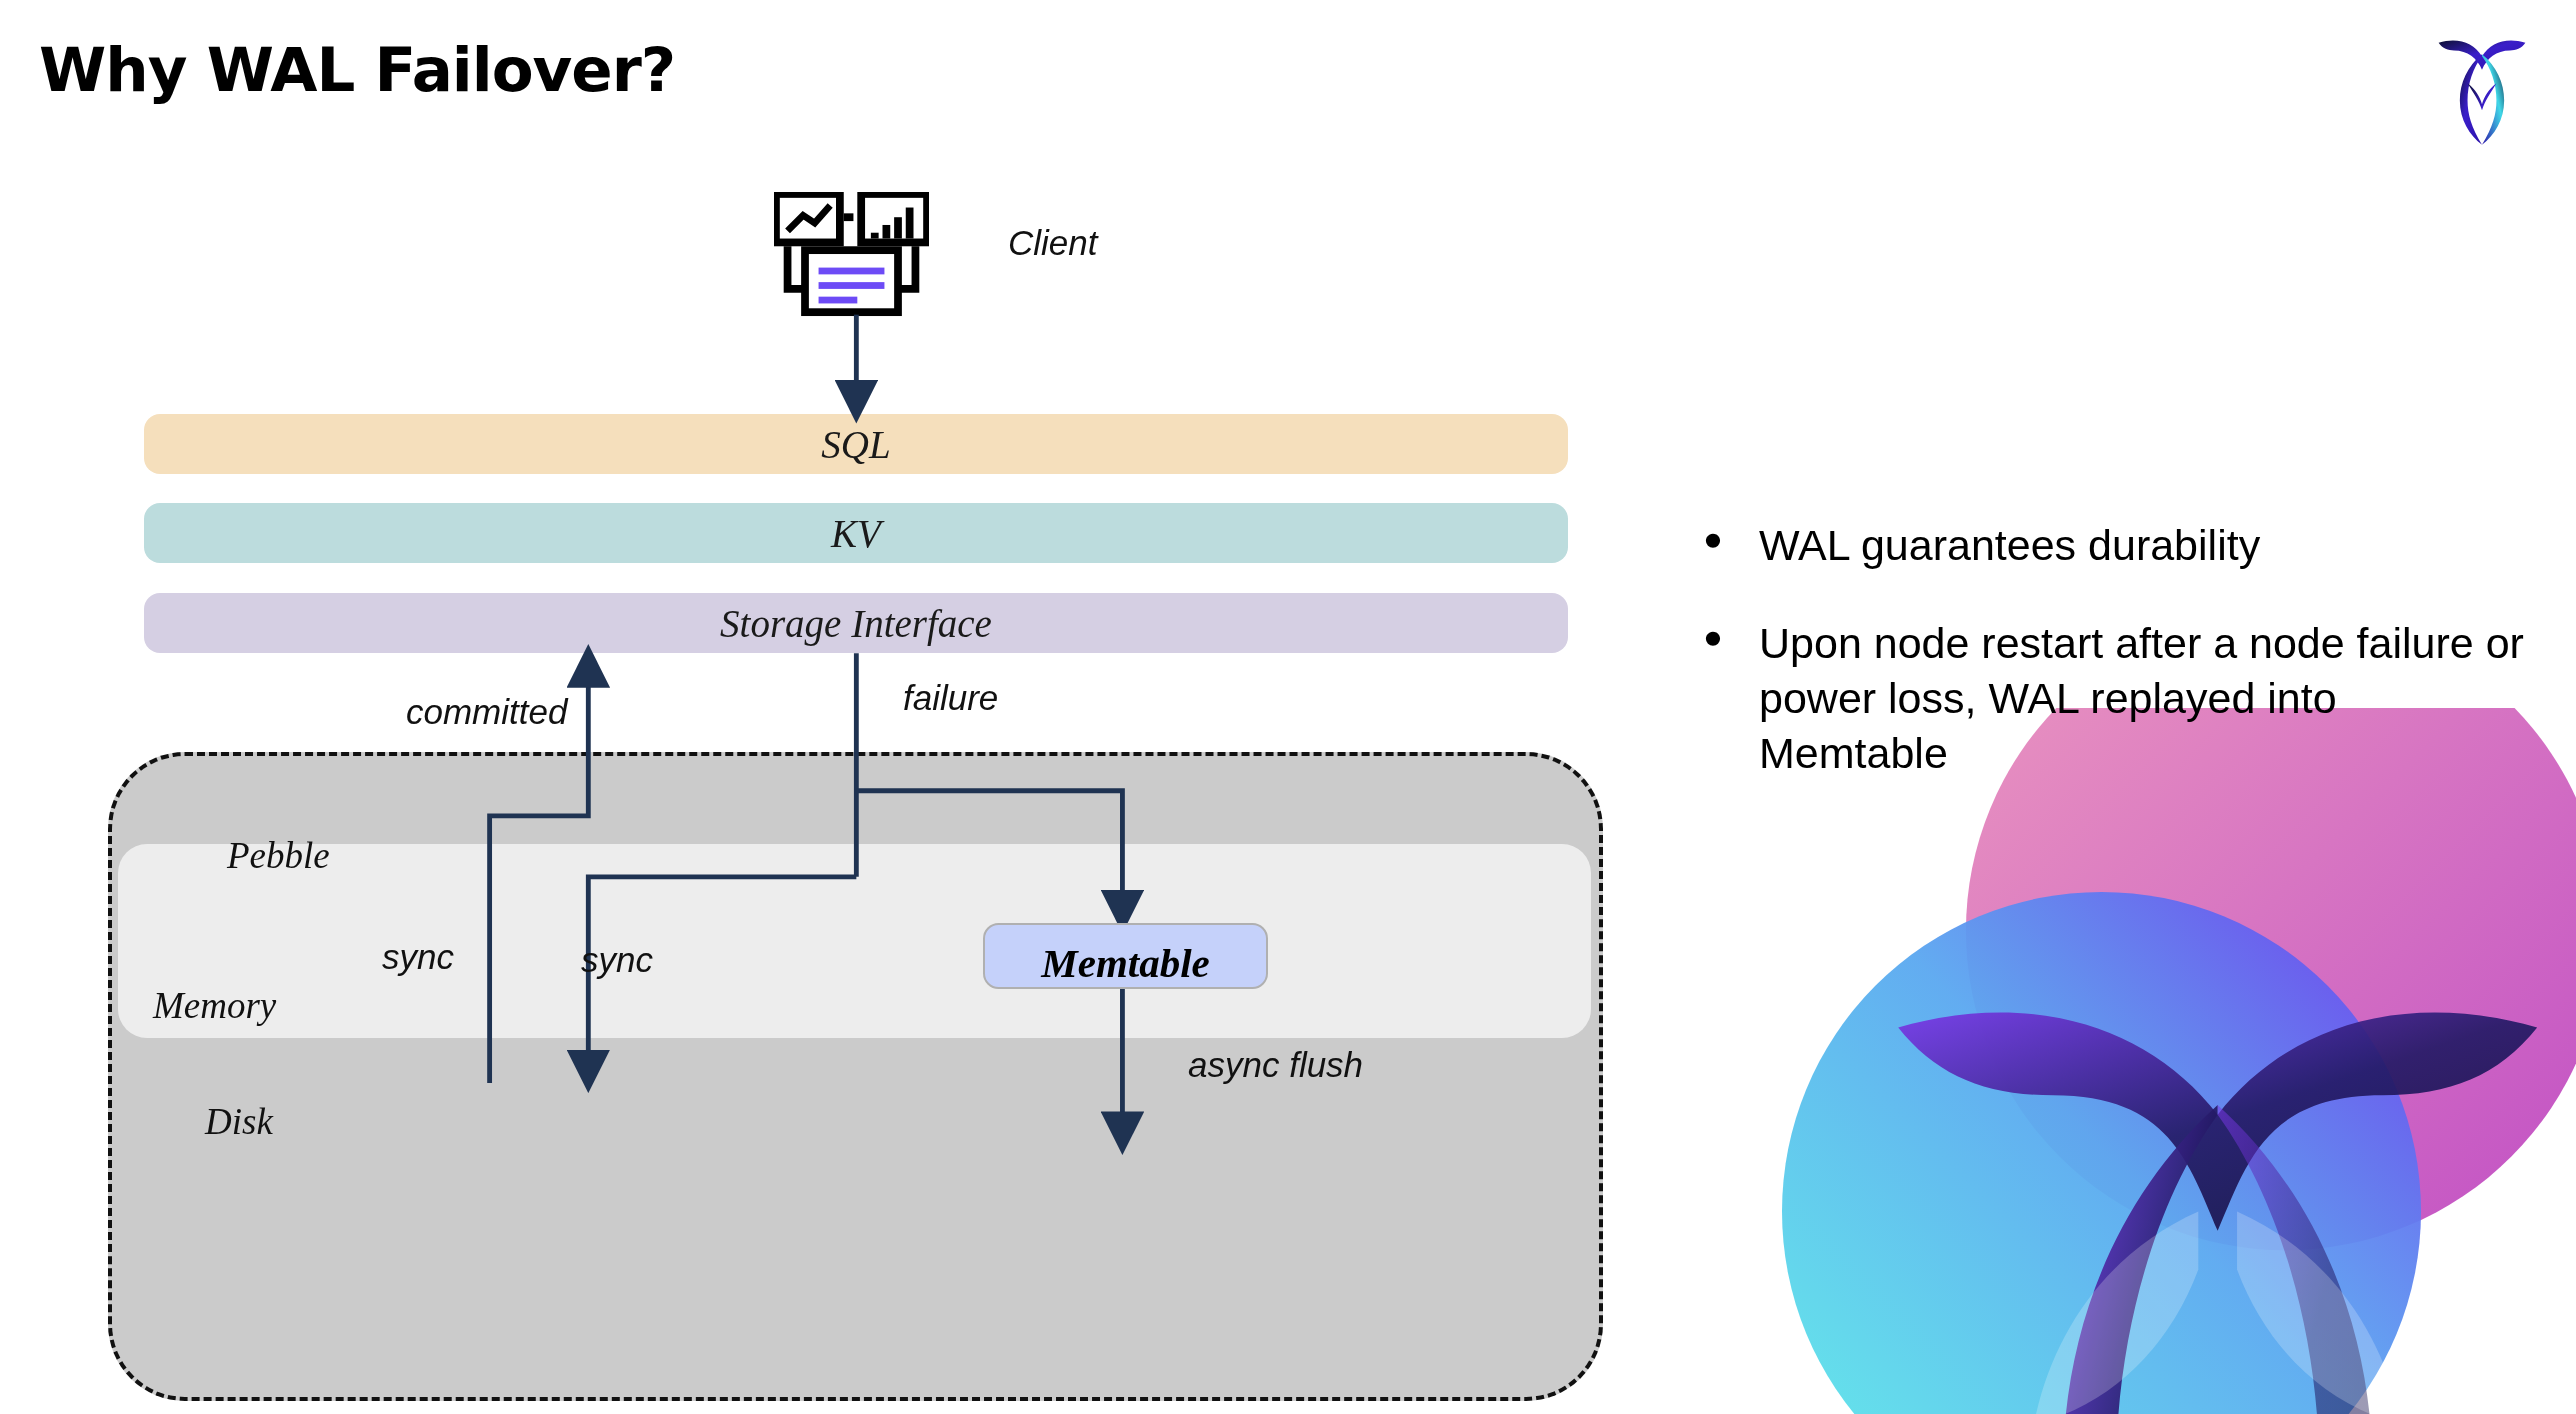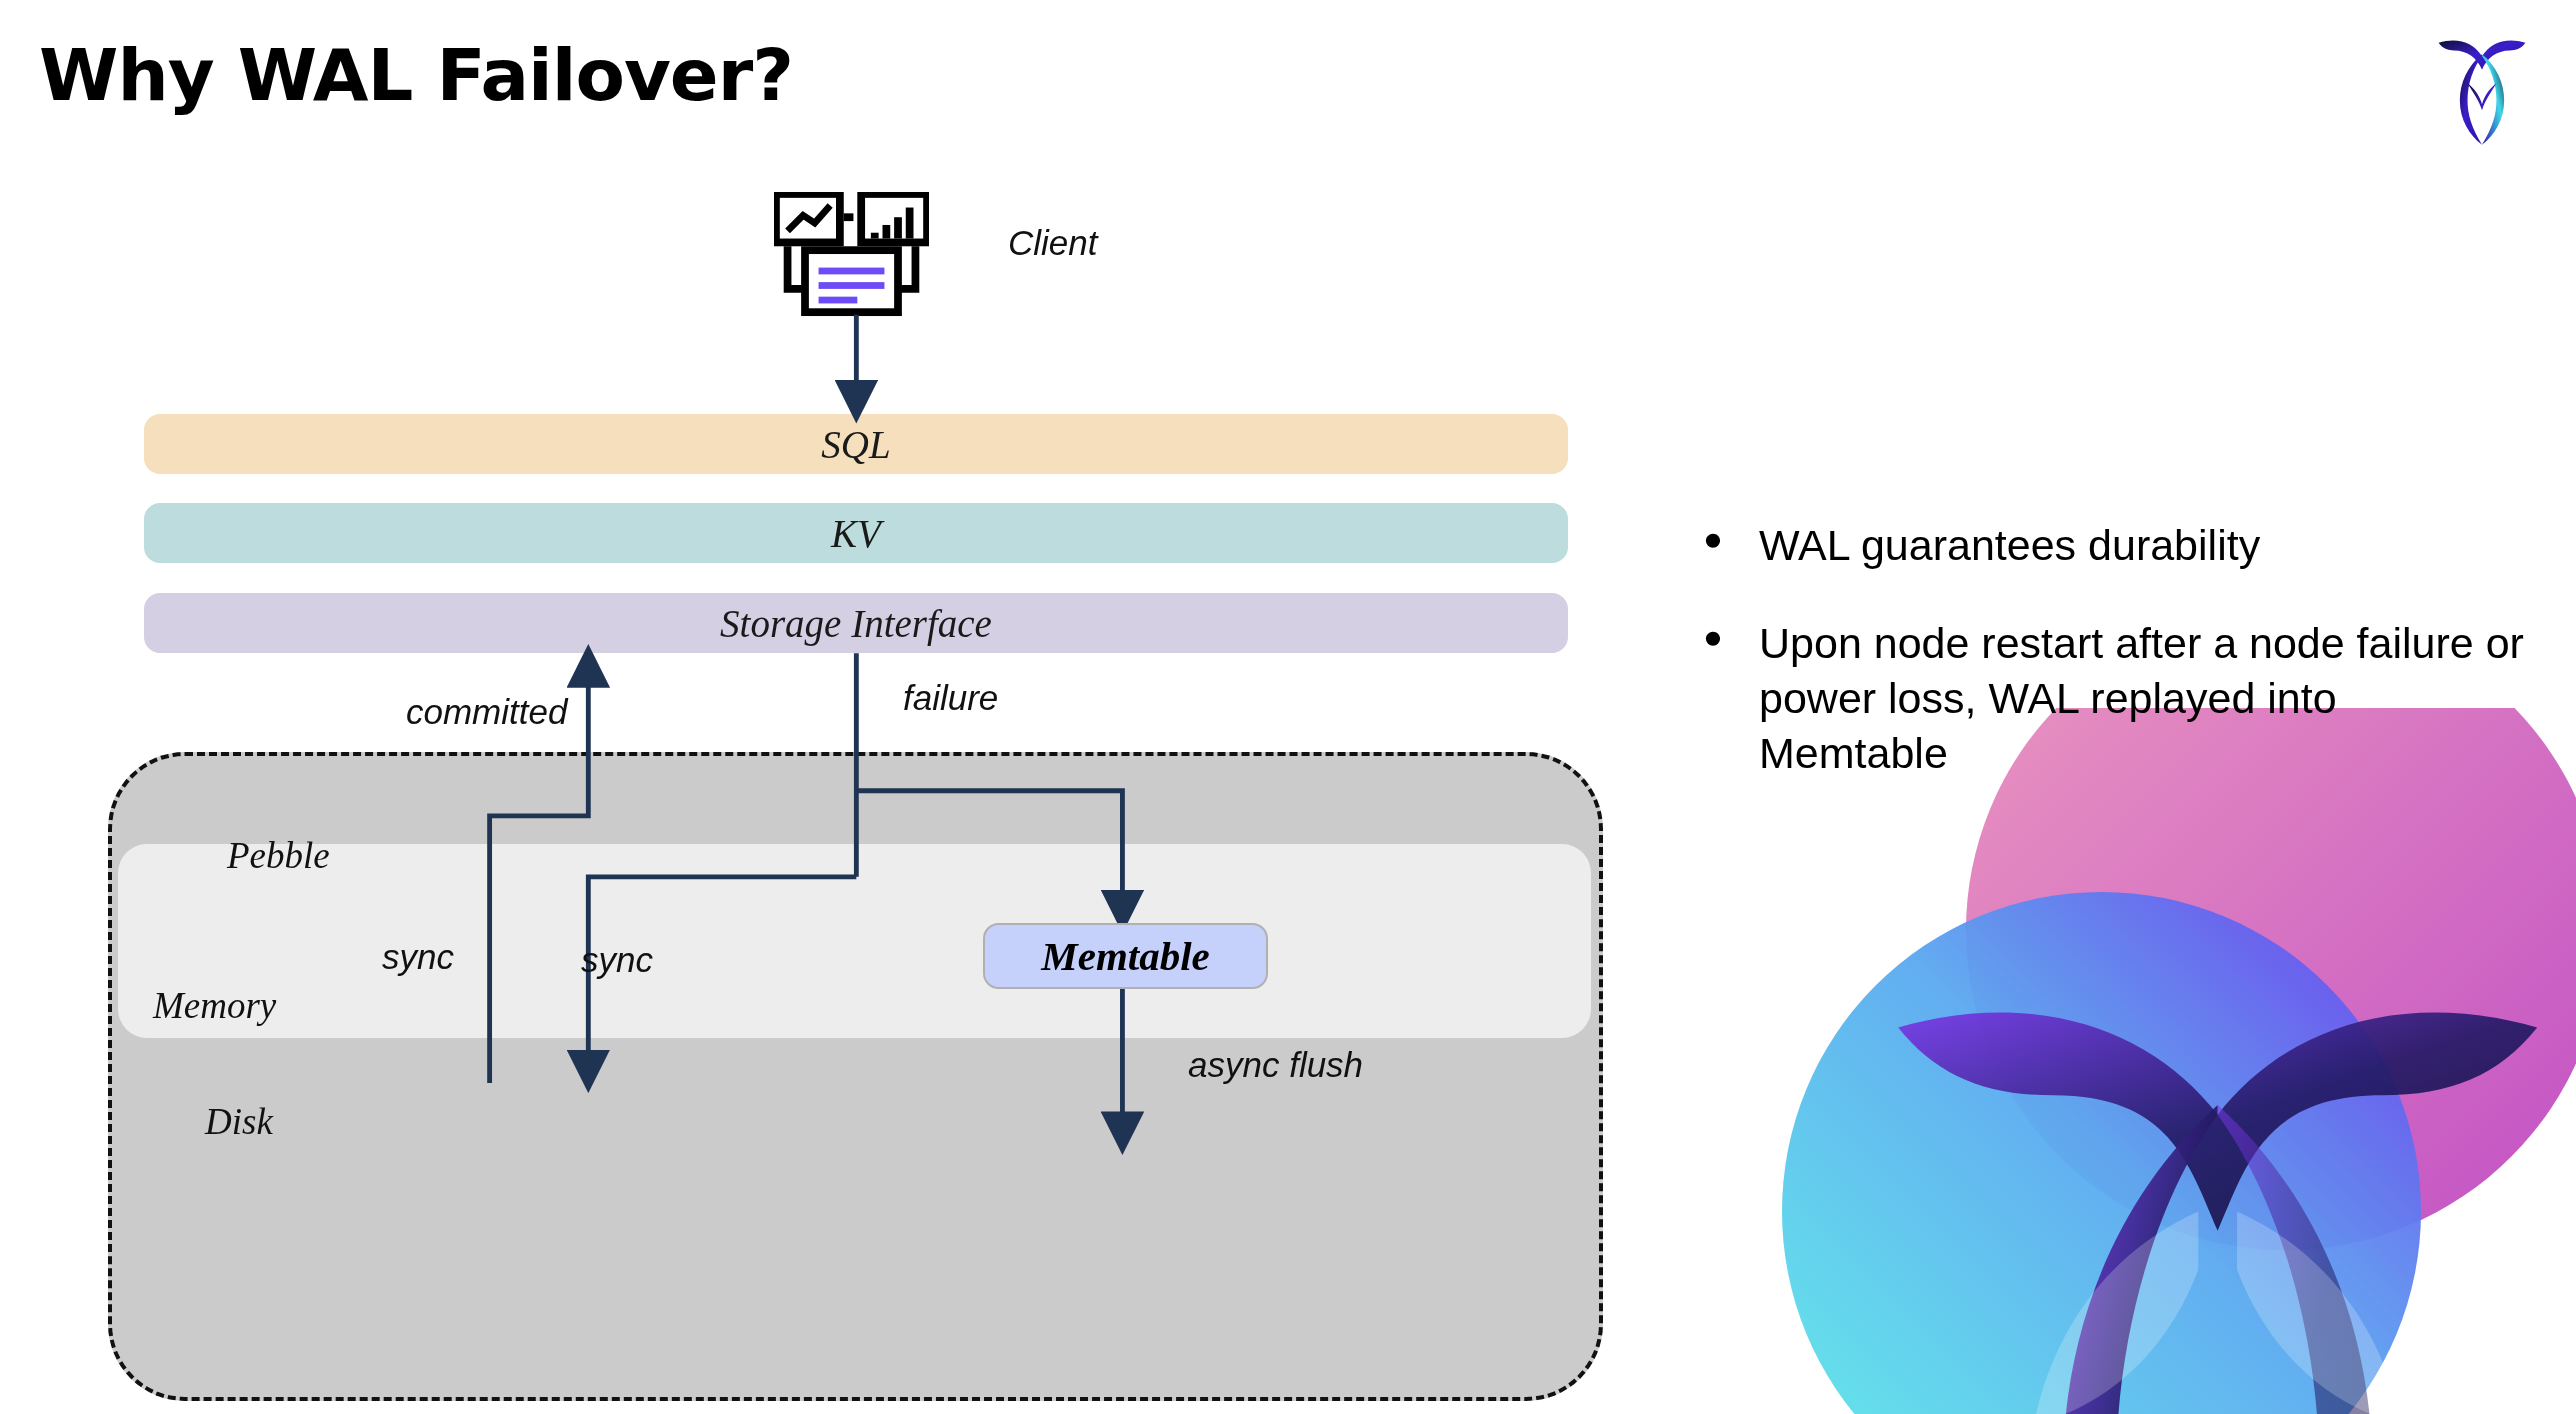--- a/index.html
+++ b/index.html
@@ -3,21 +3,21 @@
 <meta charset="utf-8">
 <style>
   html,body{margin:0;padding:0;background:#fff;}
   body{width:2576px;height:1415px;position:relative;overflow:hidden;
        font-family:"Liberation Sans",sans-serif;}
 
   
   #slide-title{
     position:absolute;left:39px;top:39px;
     font-family:"DejaVu Sans",sans-serif;
-    font-weight:bold;font-size:72px;letter-spacing:-1px;
+    font-weight:bold;font-size:61px;letter-spacing:-1px;
     color:#000;line-height:1;white-space:nowrap;
   }
 
   
   #brand-logo{position:absolute;right:41px;top:27px;width:106px;height:121px;}
 
   
   #watermark{position:absolute;right:-58px;bottom:-145px;width:852px;height:852px;
              pointer-events:none;}
 
@@ -51,21 +51,21 @@
   .region-label{
     position:absolute;font-family:"Liberation Serif",serif;
     font-size:37px;color:#111;
   }
   #label-pebble{left:227px;top:834px;}
   #label-memory{left:153px;top:984px;}
   #label-disk{left:205px;top:1100px;}
 
   
   .node-box{
-    position:absolute;display:flex;align-items:center;justify-content:center;
+    position:absolute;display:flex;align-items:flex-end;justify-content:center;
     background:#c5d1fa;border-radius:15.5px;
     font-family:"Liberation Serif",serif;font-weight:bold;font-size:41px;color:#000;
   }
   #node-memtable{left:983px;top:923px;width:281px;height:62px;border:2.9px solid #b0b0b0;}
   #node-wal{left:447px;top:1083px;width:184px;height:158px;border:6.8px solid #fff;}
   #node-sstable{left:983px;top:1145px;width:277px;height:158px;border:6.8px solid #fff;}
 
   
   .edge-label{
     position:absolute;font-family:"Liberation Sans",sans-serif;

